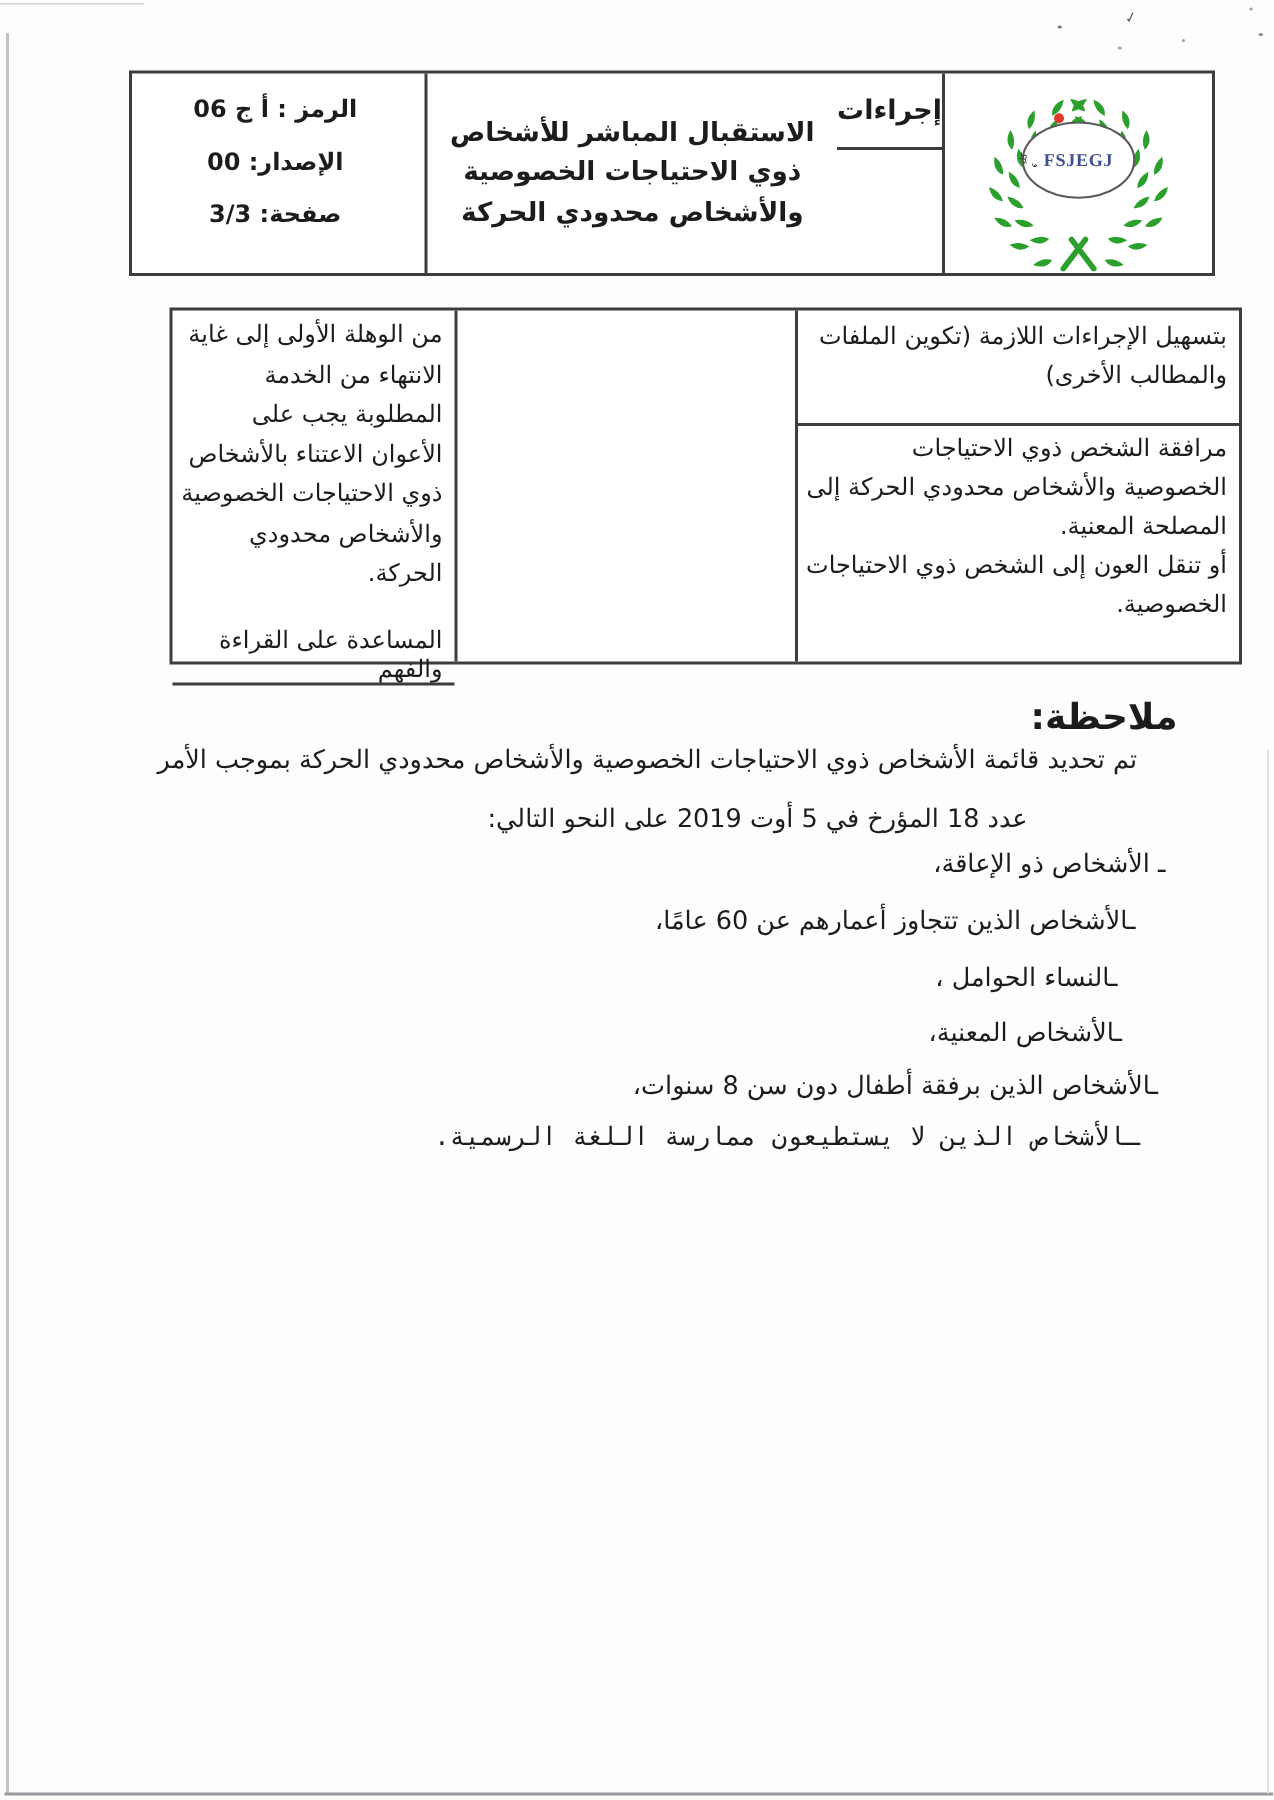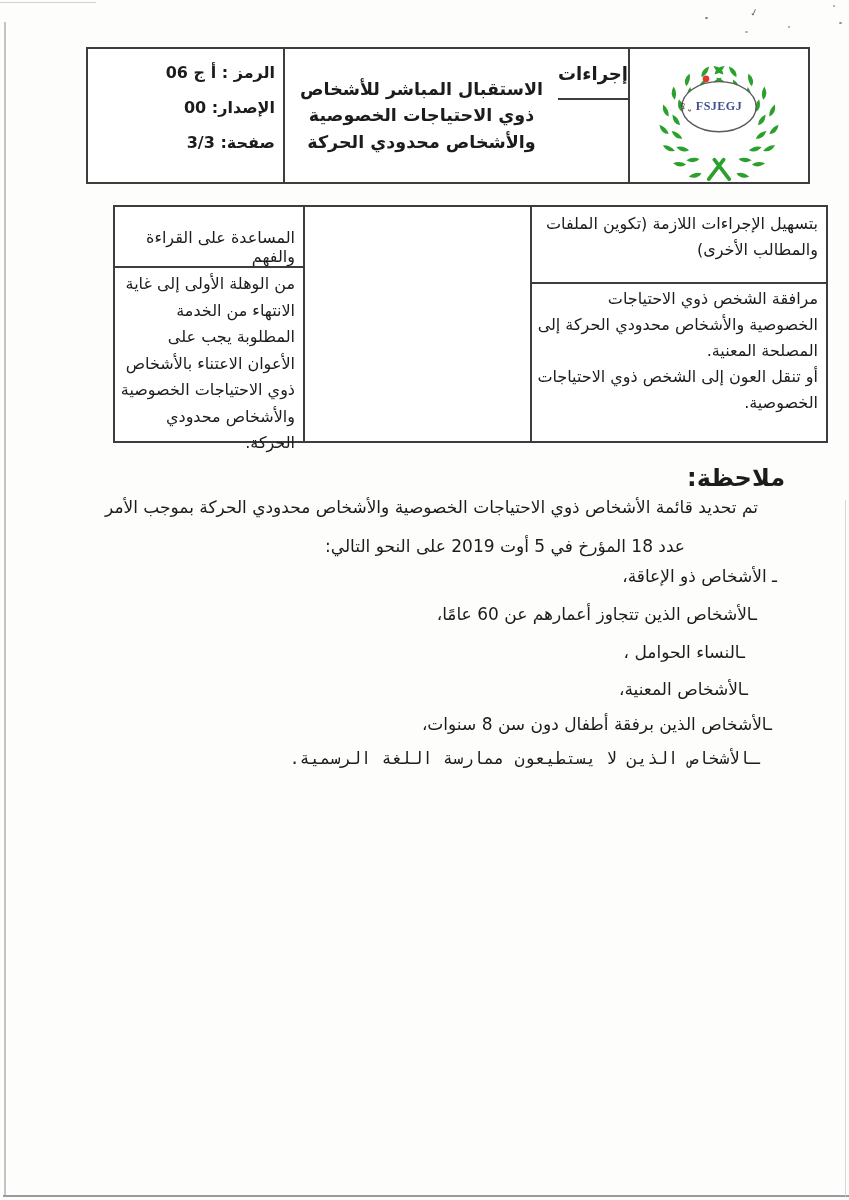--- a/index.html
+++ b/index.html
@@ -20,21 +20,21 @@
     display:flex;border:2px solid #3d3d3d;background:#fff;box-sizing:border-box;
   }
   .h-logo{width:178px;display:flex;align-items:center;justify-content:center;font-family:Liberation Serif, serif;}
   .h-title{width:347px;border-left:2px solid #3d3d3d;border-right:2px solid #3d3d3d;
     display:flex;flex-direction:row;box-sizing:border-box;}
   .h-doctype{height:51px;border-bottom:2px solid #3d3d3d;display:flex;align-items:center;
     justify-content:center;font-weight:bold;font-size:18px;box-sizing:border-box;}
   .h-doctitle{flex:1;display:flex;align-items:center;justify-content:center;text-align:center;
     font-weight:bold;font-size:17.5px;line-height:1.5;padding:2px 8px;}
   .h-codes{flex:1;padding:14px 8px 0 4px;font-weight:bold;font-size:16px;box-sizing:border-box;}
-  .h-codes > div{margin-bottom:16px;}
+  .h-codes > div{margin-bottom:16px;text-align:center;}
 
   
   .content-table{
     position:absolute;top:205px;left:113px;width:715px;height:238px;
     display:flex;border:2px solid #3d3d3d;background:#fff;box-sizing:border-box;
   }
   .c-col{display:flex;flex-direction:column;box-sizing:border-box;}
   .c-right{width:294px;}
   .c-mid{width:229px;border-left:2px solid #3d3d3d;border-right:2px solid #3d3d3d;}
   .c-left{flex:1;}
@@ -128,22 +128,22 @@
   <div class="content-table">
     <div class="c-col c-right">
       <div class="c-cell c-right-top">بتسهيل الإجراءات اللازمة (تكوين الملفات والمطالب الأخرى)</div>
       <div class="c-cell c-right-bottom">
         <p>مرافقة الشخص ذوي الاحتياجات الخصوصية والأشخاص محدودي الحركة إلى المصلحة المعنية.</p>
         <p>أو تنقل العون إلى الشخص ذوي الاحتياجات الخصوصية.</p>
       </div>
     </div>
     <div class="c-col c-mid"></div>
     <div class="c-col c-left">
+      <div class="c-cell c-left-bottom">من الوهلة الأولى إلى غاية الانتهاء من الخدمة المطلوبة يجب على الأعوان الاعتناء بالأشخاص ذوي الاحتياجات الخصوصية والأشخاص محدودي الحركة.</div>
       <div class="c-cell c-left-top">المساعدة على القراءة والفهم</div>
-      <div class="c-cell c-left-bottom">من الوهلة الأولى إلى غاية الانتهاء من الخدمة المطلوبة يجب على الأعوان الاعتناء بالأشخاص ذوي الاحتياجات الخصوصية والأشخاص محدودي الحركة.</div>
     </div>
   </div>
 
   <div class="note-heading">ملاحظة:</div>
   <div class="note-line" style="top:497px;right:91px;">تم تحديد قائمة الأشخاص ذوي الاحتياجات الخصوصية والأشخاص محدودي الحركة بموجب الأمر</div>
   <div class="note-line" style="top:536px;right:164px;">عدد 18 المؤرخ في 5 أوت 2019 على النحو التالي:</div>
 
   <div class="note-item" style="top:566px;right:72px;">ـ الأشخاص ذو الإعاقة،</div>
   <div class="note-item" style="top:604px;right:92px;">ـالأشخاص الذين تتجاوز أعمارهم عن 60 عامًا،</div>
   <div class="note-item" style="top:642px;right:104px;">ـالنساء الحوامل ،</div>

